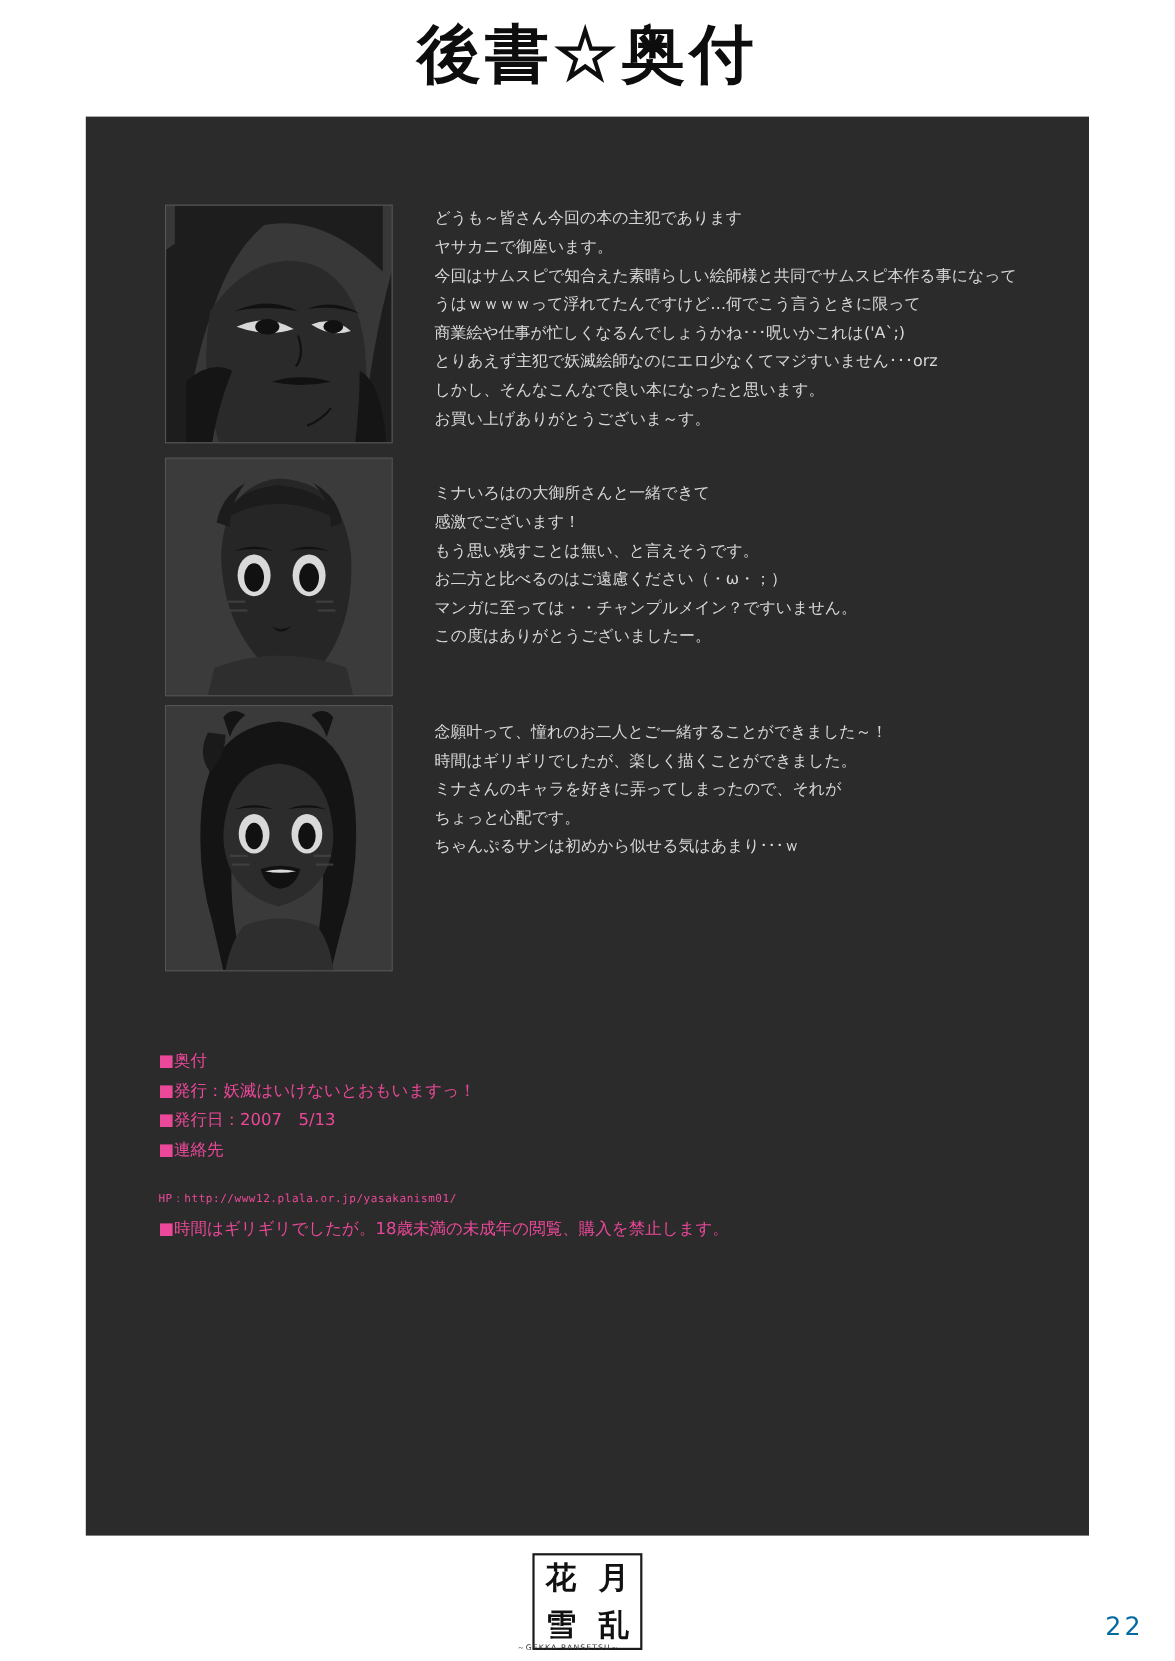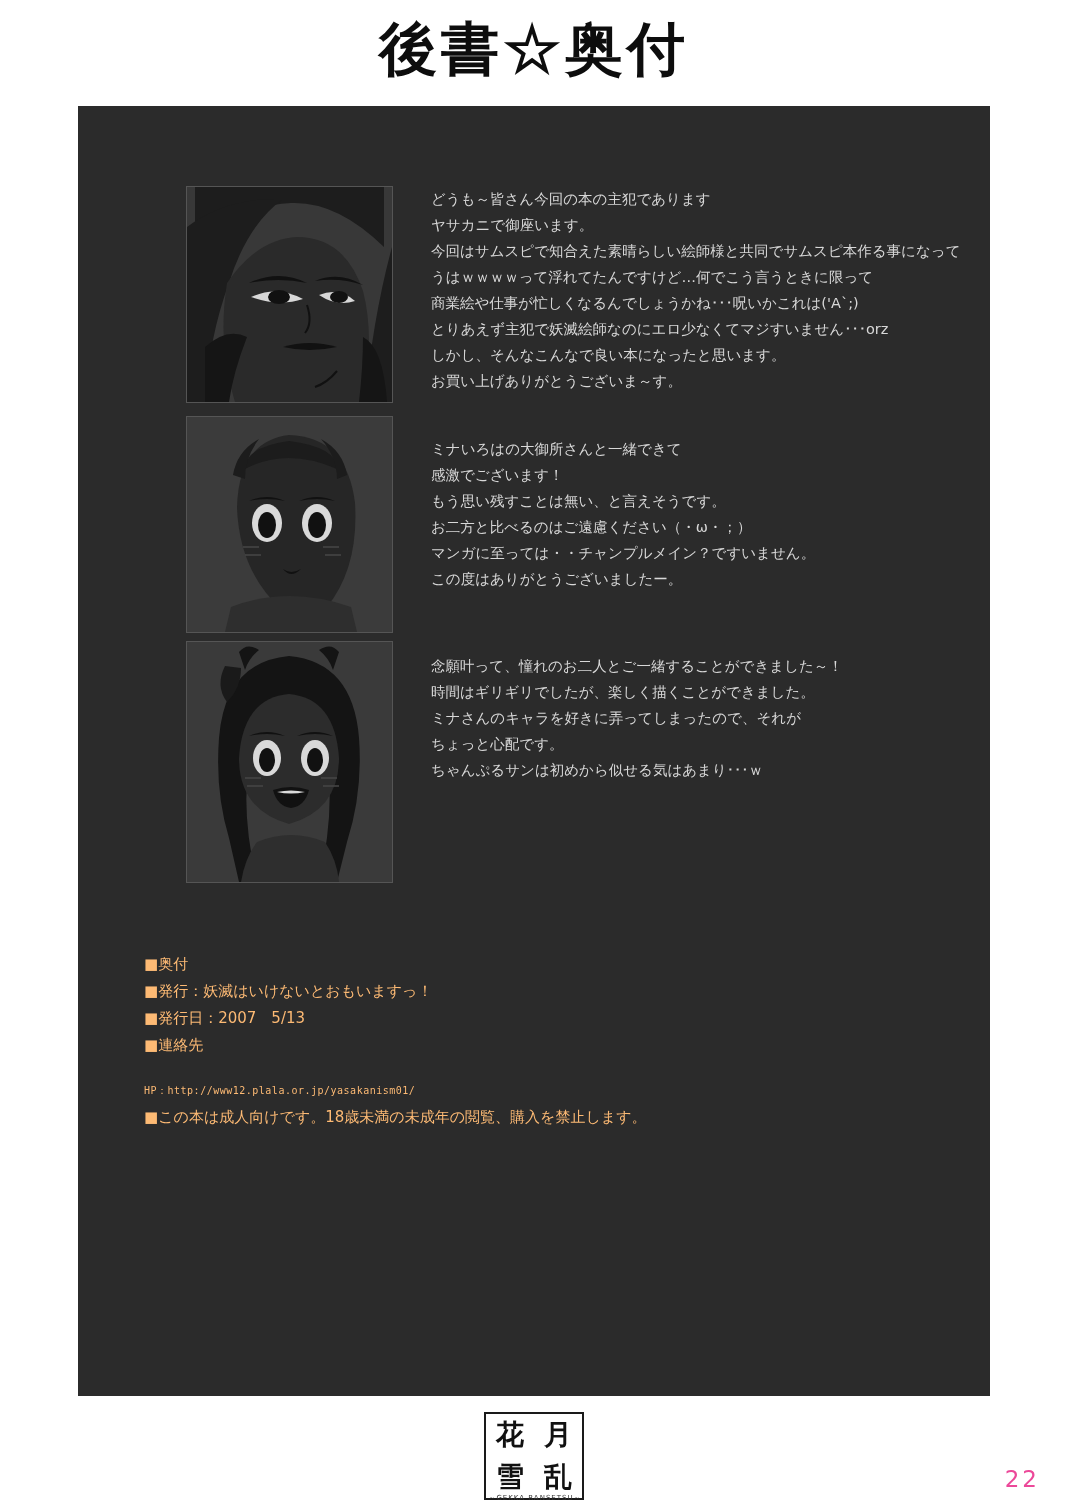--- a/index.html
+++ b/index.html
@@ -39,21 +39,20 @@
     width: 912px;
     height: 1290px;
     background: #2b2b2b;
   }
 
   
   .comment-block {
     position: absolute;
     display: flex;
     align-items: flex-start;
-    margin-left: 36px;
   }
   .thumb {
     width: 205px;
     height: 215px;
     background: #3a3a3a;
     border: 1px solid #555;
     position: relative;
     overflow: hidden;
     flex: none;
   }
@@ -77,21 +76,21 @@
 
   #block1 .comment-text { margin-top: 0px; }
   #block2 .comment-text { margin-top: 20px; }
   #block3 .comment-text { margin-top: 12px; }
 
   
   .colophon {
     position: absolute;
     left: 66px;
     top: 845px;
-    color: #fdba74;
+    color: #ec4899;
     font-size: 15px;
     line-height: 27px;
     font-family: "DejaVu Sans", "Liberation Sans", sans-serif;
   }
   .colophon .line { white-space: pre-wrap; }
   .colophon .indent { padding-left: 22px; }
   .colophon .spacer { height: 18px; }
   .colophon .hp {
     font-family: "DejaVu Sans Mono", "Liberation Mono", monospace;
     font-size: 10px;
@@ -118,33 +117,33 @@
     display: flex;
     align-items: center;
     justify-content: center;
     font-size: 28px;
   }
   .footer-caption {
     position: absolute;
     left: 470px;
     top: 1493px;
     width: 130px;
-    text-align: center;
+    text-align: left;
     font-size: 7px;
     color: #333;
     letter-spacing: 1px;
   }
 
   .page-number {
     position: absolute;
     right: 28px;
     bottom: 18px;
     font-size: 23px;
     letter-spacing: 3px;
-    color: #ec4899;
+    color: #0369a1;
     font-family: "DejaVu Sans", "Liberation Sans", sans-serif;
   }
 </style>
 </head>
 <body>
 
 <div class="page-title">後書☆奥付</div>
 
 <div class="panel">
 
@@ -280,21 +279,21 @@
 ちゃんぷるサンは初めから似せる気はあまり･･･ｗ</div>
   </div>
 
   <div class="colophon">
     <div class="line">■奥付</div>
     <div class="line">■発行：妖滅はいけないとおもいますっ！</div>
     <div class="line">■発行日：2007　5/13</div>
     <div class="line">■連絡先</div>
     <div class="spacer"></div>
     <div class="line hp">HP：http://www12.plala.or.jp/yasakanism01/</div>
-    <div class="line">■この本は成人向けです。18歳未満の未成年の閲覧、購入を禁止します。</div>
+    <div class="line">■時間はギリギリでしたが。18歳未満の未成年の閲覧、購入を禁止します。</div>
   </div>
 
 </div>
 
 <div class="footer-logo">
   <span>花</span>
   <span>月</span>
   <span>雪</span>
   <span>乱</span>
 </div>

